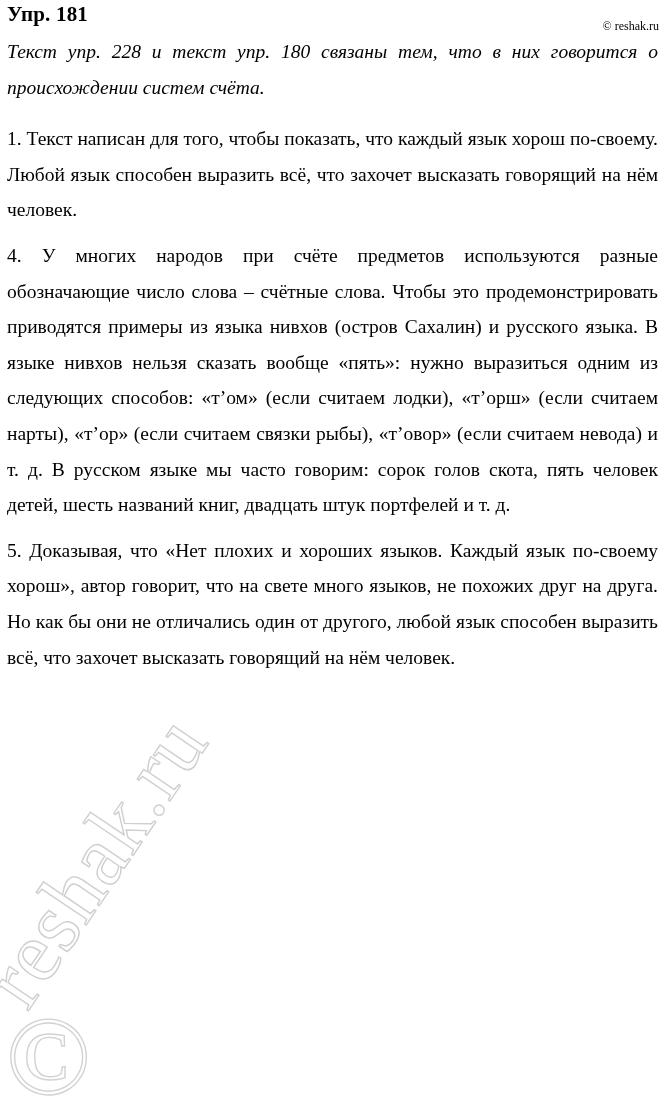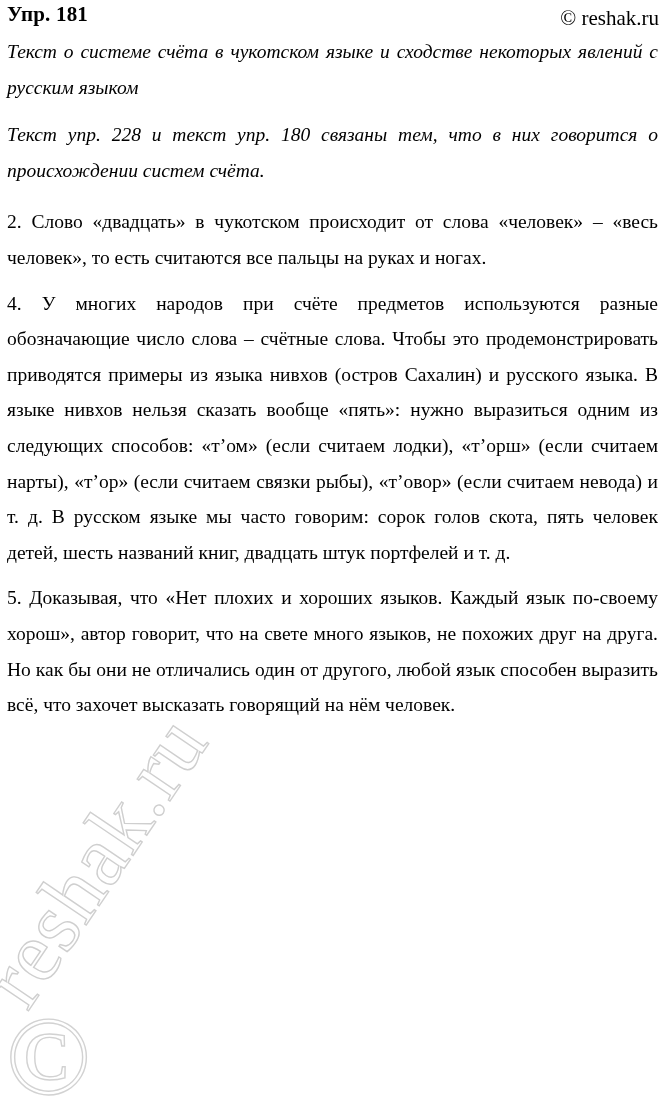--- a/index.html
+++ b/index.html
@@ -68,22 +68,22 @@
     position: absolute;
     left: 7px;
     top: 2px;
     font-size: 21px;
     font-weight: bold;
     letter-spacing: 0.2px;
   }
   #site-credit {
     position: absolute;
     right: 8px;
-    top: 6px;
-    font-size: 21px;
+    top: 19px;
+    font-size: 12px;
     white-space: nowrap;
   }
 
   #content {
     padding: 0 9px 0 7px;
   }
 
   .para {
     margin: 0 0 9px 0;
     font-size: 19.5px;
@@ -117,28 +117,27 @@
 
 <div id="page">
 
   <div id="header-bar">
     <div id="exercise-title">Упр. 181</div>
     <div id="site-credit">© reshak.ru</div>
   </div>
 
   <div id="content">
 
-    <p class="para italic lead">Текст о системе счёта в чукотском языке и сходстве некоторых явлений с русским языком</p>
 
     <p class="para italic lead">Текст упр. 228 и текст упр. 180 связаны тем, что в них говорится о происхождении систем счёта.</p>
 
     <div class="spacer-4"></div>
 
+    <p class="para numbered">1. Текст написан для того, чтобы показать, что каждый язык хорош по-своему. Любой язык способен выразить всё, что захочет высказать говорящий на нём человек.</p>
 
-    <p class="para numbered">2. Слово «двадцать» в чукотском происходит от слова «человек» – «весь человек», то есть считаются все пальцы на руках и ногах.</p>
 
 
     <p class="para numbered">4. У многих народов при счёте предметов используются разные обозначающие число слова – счётные слова. Чтобы это продемонстрировать приводятся примеры из языка нивхов (остров Сахалин) и русского языка. В языке нивхов нельзя сказать вообще «пять»: нужно выразиться одним из следующих способов: «т’ом» (если считаем лодки), «т’орш» (если считаем нарты), «т’ор» (если считаем связки рыбы), «т’овор» (если считаем невода) и т. д. В русском языке мы часто говорим: сорок голов скота, пять человек детей, шесть названий книг, двадцать штук портфелей и т. д.</p>
 
     <p class="para numbered">5. Доказывая, что «Нет плохих и хороших языков. Каждый язык по-своему хорош», автор говорит, что на свете много языков, не похожих друг на друга. Но как бы они не отличались один от другого, любой язык способен выразить всё, что захочет высказать говорящий на нём человек.</p>
 
   </div>
 </div>
 
 </body></html>

